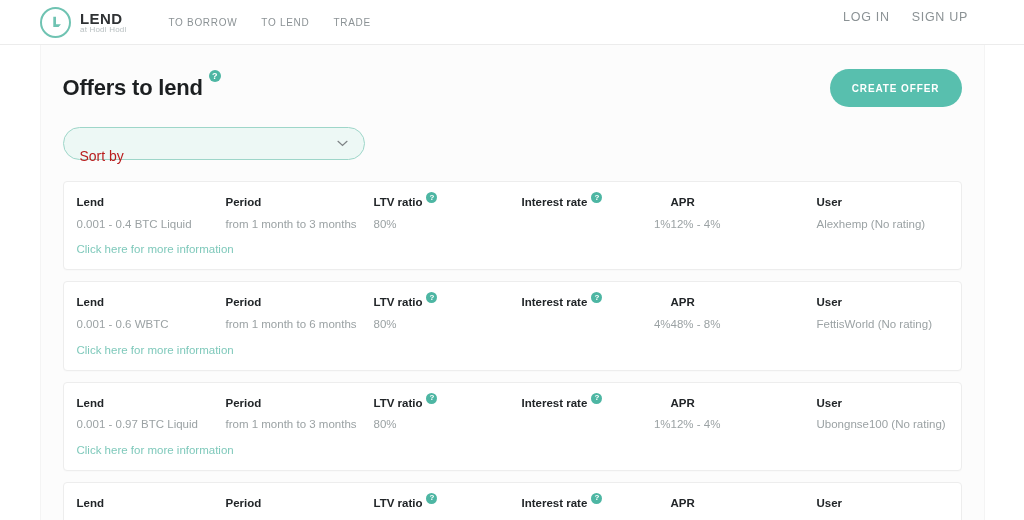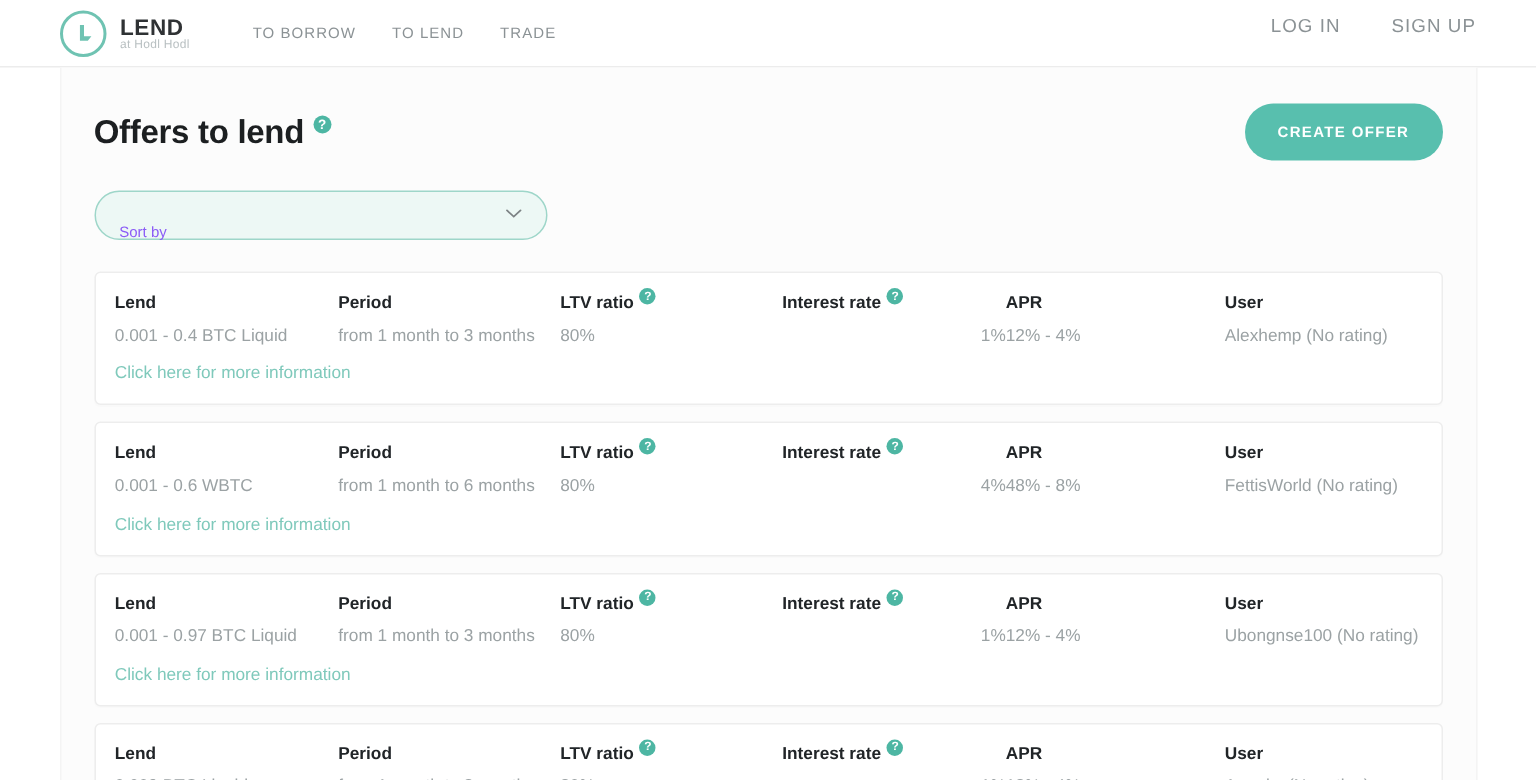--- a/index.html
+++ b/index.html
@@ -34,22 +34,22 @@
   .brand-sub{
     font-size:8px; color:#b9c0c2; margin-top:0; letter-spacing:.2px;
   }
 
   .main-nav{ display:flex; align-items:center; gap:24px; margin-left:42px; }
   .nav-link{
     font-size:10px; color:#8b9295; letter-spacing:.7px;
     text-decoration:none; cursor:pointer; white-space:nowrap;
   }
   .auth-nav{
-    position:absolute; right:40px; top:0; height:33px;
-    display:flex; align-items:center; gap:34px;
+    position:absolute; right:56px; top:0; height:33px;
+    display:flex; align-items:center; gap:22px;
   }
   .auth-link{
     font-size:12.5px; color:#8b9295; letter-spacing:.7px;
     text-decoration:none; cursor:pointer; white-space:nowrap;
   }
 
   
   .page{
     width:945px; margin:0 auto;
     background:#fcfcfc;
@@ -59,21 +59,21 @@
     padding:0 22px;
     position:relative;
   }
 
   .page-head{
     display:flex; align-items:center; justify-content:space-between;
     padding-top:24px;
   }
   .page-title{
     font-size:22px; font-weight:bold; color:#1c1f21;
-    display:flex; align-items:center; gap:6px;
+    display:flex; gap:6px;
     letter-spacing:-.2px;
   }
   .help-icon{
     width:12px; height:12px; border-radius:50%;
     background:#4db6a3; color:#ffffff;
     font-size:9px; font-weight:bold;
     display:inline-flex; align-items:center; justify-content:center;
     font-family:"Liberation Sans", sans-serif;
     flex:0 0 auto; line-height:1; cursor:pointer;
     position:relative; top:-5px;
@@ -91,21 +91,21 @@
 
   
   .sort-wrap{ margin-top:20px; }
   .sort-select{
     width:302px; height:33px;
     border:1px solid #9ed6c9; border-radius:17px;
     background:#edf8f5;
     display:flex; align-items:center; justify-content:space-between;
     padding:0 16px; cursor:pointer;
   }
-  .sort-label{ font-size:10px; color:#8b5cf6;margin-top:24px; }
+  .sort-label{ font-size:14px; color:#b91c1c;margin-top:24px; }
   .chev{ color:#7d8385; font-size:10px; line-height:1; }
 
   
   .offers{ margin-top:21px; display:flex; flex-direction:column; gap:11px; padding-bottom:20px; }
   .offer-card{
     background:#ffffff;
     border:1px solid #ededed;
     border-radius:4px;
     padding:14px 13px 12px 13px;
     box-shadow:0 1px 1px rgba(0,0,0,.015);

